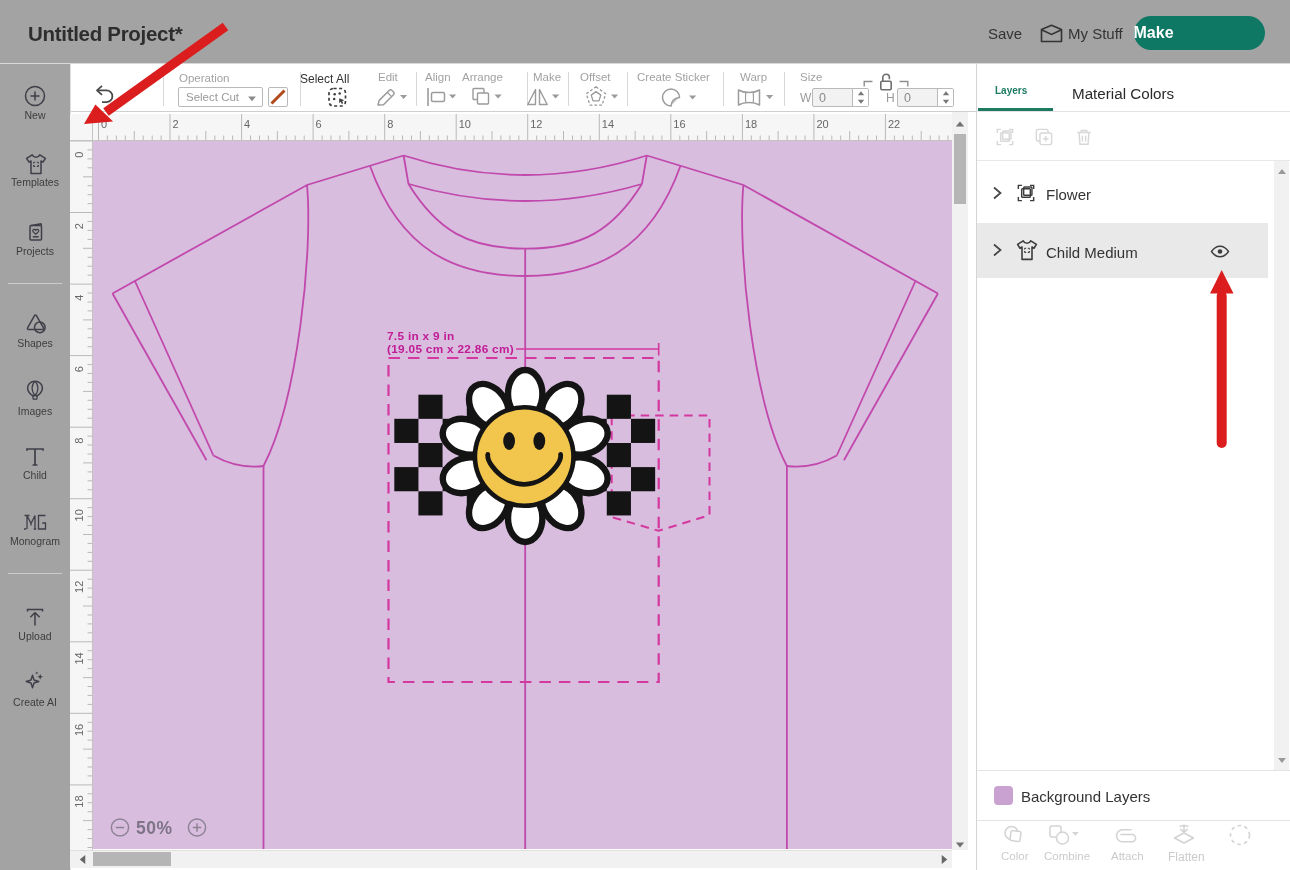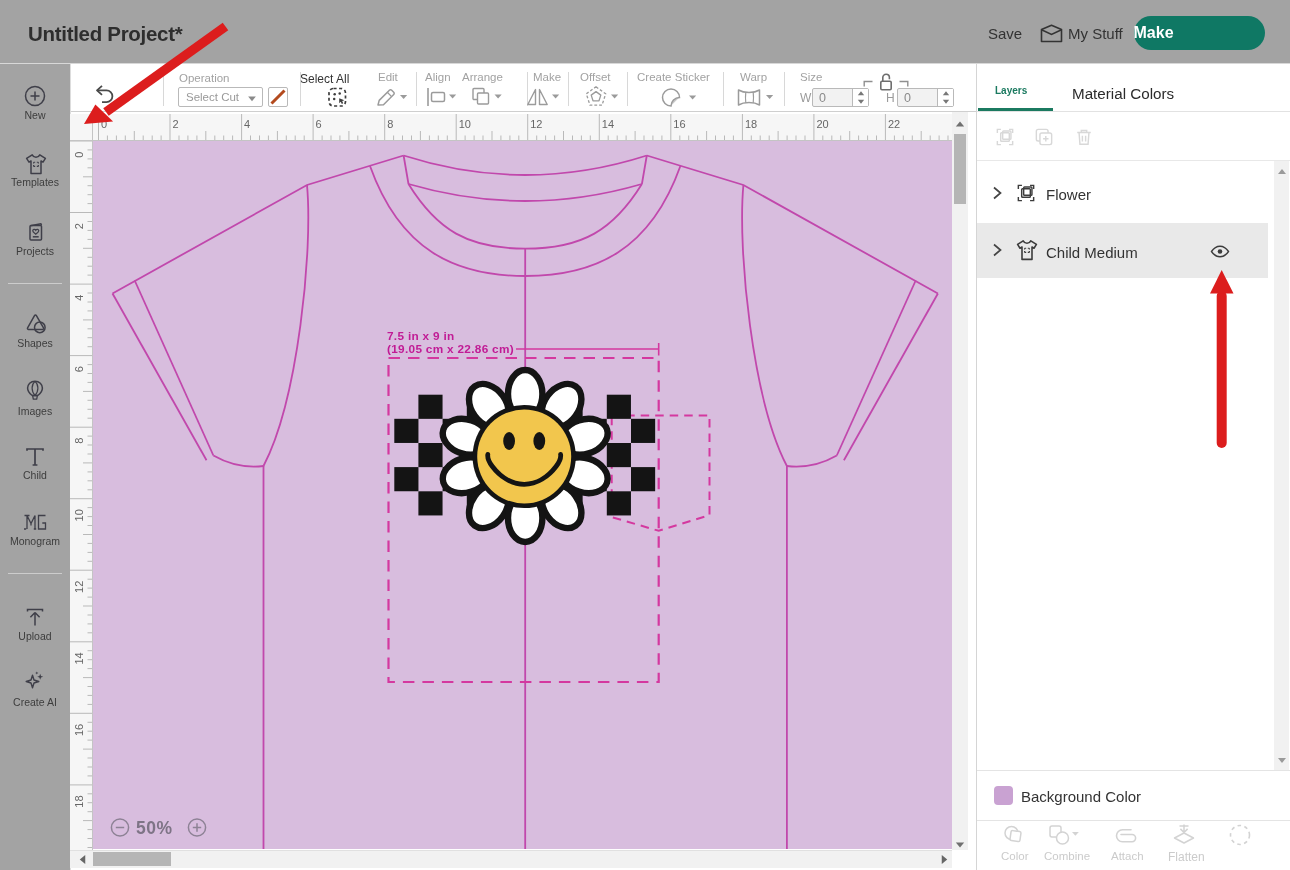--- a/index.html
+++ b/index.html
@@ -366,21 +366,21 @@
       <path d="M8.2 1.8 L2.6 5.4 L5 9.2 L7 8 V20.4 H17 V8 L19 9.2 L21.4 5.4 L15.8 1.8 C15 3.4 13.4 4.2 12 4.2 C10.6 4.2 9 3.4 8.2 1.8 Z" fill="none" stroke="#3c3c3c" stroke-width="1.6" stroke-linejoin="round"></path>
       <path d="M9.6 9.2h1.6M12.8 9.2h1.6M9.6 13.4h1.6M12.8 13.4h1.6M9.6 9.2v1.4M14.4 9.2v1.4M9.6 12v1.4M14.4 12v1.4" stroke="#3c3c3c" stroke-width="1.1" fill="none"></path>
     </svg></div>
 <div class="abs" style="left:1046px;top:244px;font-size:15px;color:#333">Child Medium</div>
 <svg style="position:absolute;left:1210px;top:245px" width="20" height="13" viewBox="0 0 20 13">
     <path d="M1.5 6.5 C4.5 2 8 1.2 10 1.2 s5.5.8 8.5 5.3 C15.5 11 12 11.8 10 11.8 s-5.5-.8-8.5-5.3Z" fill="none" stroke="#3c3c3c" stroke-width="1.4"></path>
     <circle cx="10" cy="6.5" r="2.3" fill="#3c3c3c"></circle>
   </svg>
 
 <div class="abs" style="left:994px;top:786px;width:19px;height:19px;border-radius:4px;background:#c9a2d2"></div>
-<div class="abs" style="left:1021px;top:788px;font-size:15px;color:#333">Background Color</div>
+<div class="abs" style="left:1021px;top:788px;font-size:15px;color:#333">Background Layers</div>
 
 <svg style="position:absolute;left:1002px;top:824px" width="24" height="22" viewBox="0 0 24 22">
     <circle cx="9.5" cy="9" r="6.5" fill="none" stroke="#d3d3d3" stroke-width="1.5"></circle>
     <rect x="8.5" y="7" width="10" height="10" rx="1.5" fill="#fff" stroke="#d3d3d3" stroke-width="1.5" transform="rotate(8 13 12)"></rect>
   </svg>
 <svg style="position:absolute;left:1048px;top:824px" width="34" height="22" viewBox="0 0 34 22">
     <rect x="2" y="2" width="11" height="11" rx="2" fill="none" stroke="#d3d3d3" stroke-width="1.5"></rect>
     <circle cx="14.5" cy="14" r="6" fill="#fff" stroke="#d3d3d3" stroke-width="1.5"></circle>
     <path d="M24 8l3.4 3.8 3.4-3.8Z" fill="#d3d3d3"></path>
   </svg>

